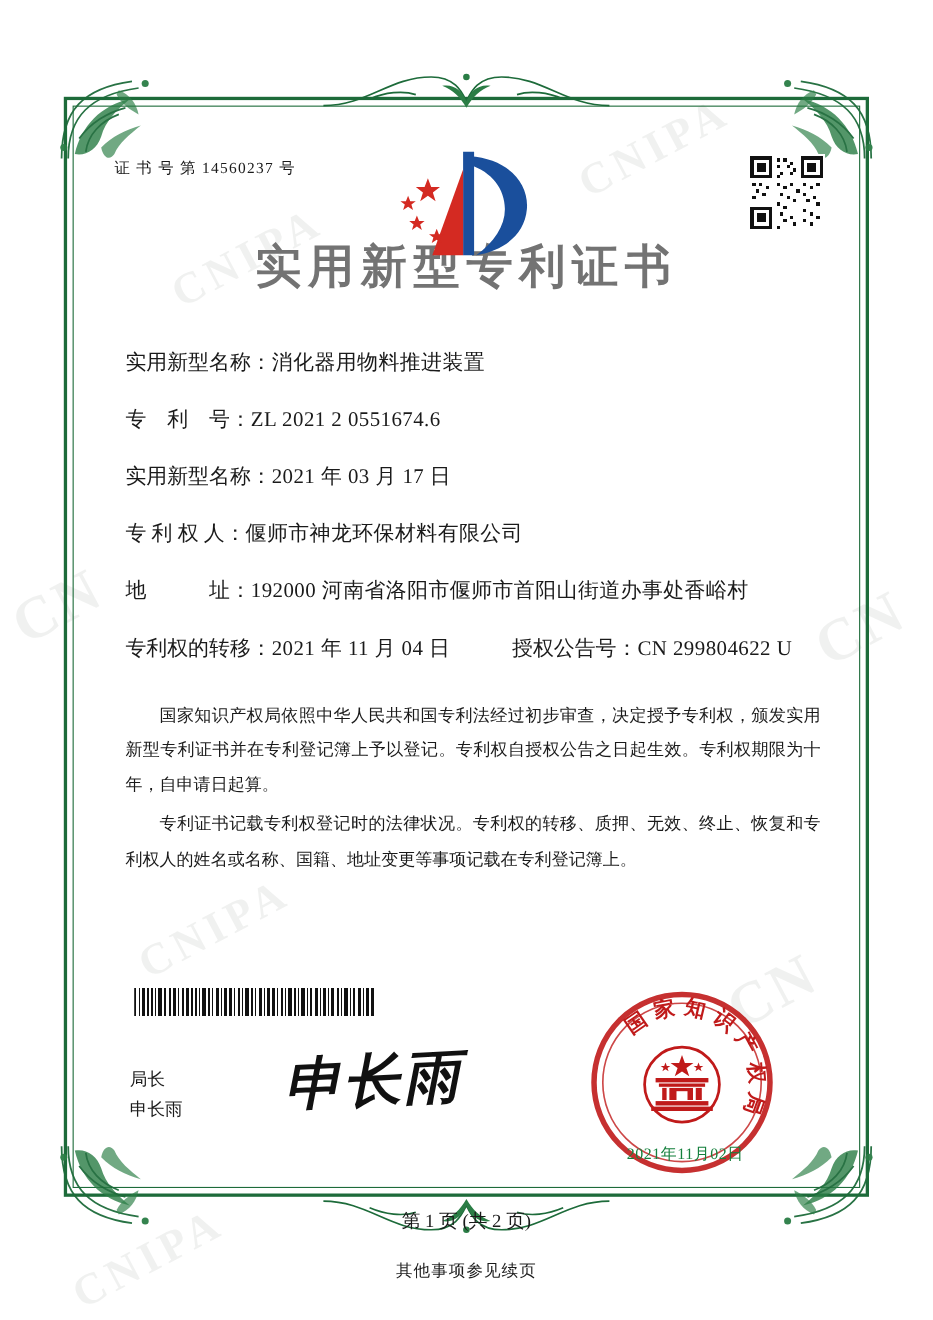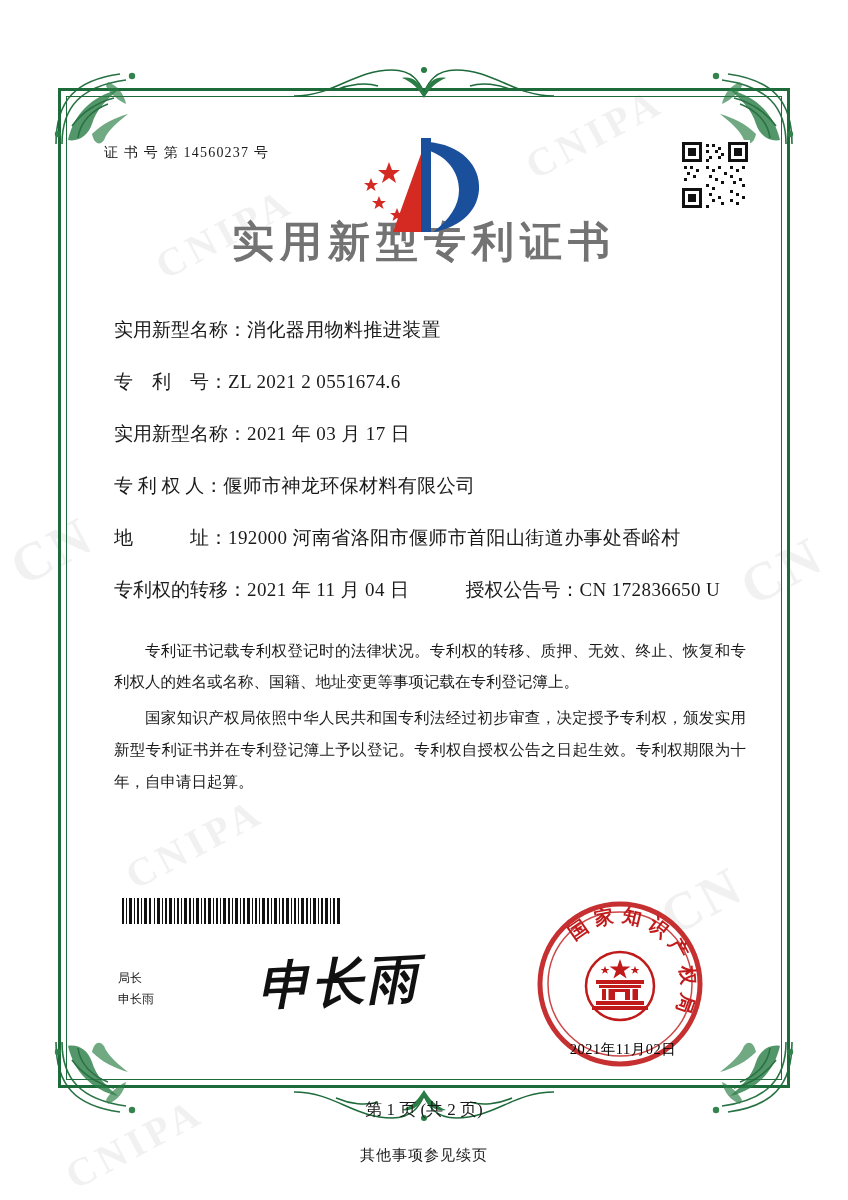--- a/index.html
+++ b/index.html
@@ -186,21 +186,21 @@
     z-index: 6;
   }
   .barcode svg { display:block; width:100%; height:100%; }
 
   
   .sign-block {
     position: absolute;
     left: 118px;
     top: 968px;
     z-index: 6;
-    font-size: 12px;
+    font-size: 16px;
     line-height: 1.75;
   }
   .sign-script {
     position: absolute;
     left: 258px;
     top: 948px;
     z-index: 6;
     font-family: "DejaVu Serif", serif;
     font-size: 52px;
     font-weight: bold;
@@ -218,21 +218,21 @@
     width: 172px;
     height: 172px;
     z-index: 8;
   }
   .seal svg { display:block; width:100%; height:100%; }
   .seal-date {
     position: absolute;
     right: 130px;
     top: 1040px;
     z-index: 9;
-    color: #000000;
+    color: #15803d;
     font-size: 14.5px;
     letter-spacing: 0.5px;
     width: 190px;
     text-align: center;
   }
 
   .page-no {
     position: absolute;
     left: 0;
     right: 0;
@@ -456,27 +456,27 @@
       </div>
       <div class="field-row">
         <span class="field-label">地　　　址：</span>
         <span class="field-value">192000 河南省洛阳市偃师市首阳山街道办事处香峪村</span>
       </div>
       <div class="field-row dual">
         <span class="field-label">专利权的转移：</span>
         <span class="field-value">2021 年 11 月 04 日</span>
         <span class="spacer-gap"></span>
         <span class="field-label">授权公告号：</span>
-        <span class="field-value">CN 172836650 U</span>
+        <span class="field-value">CN 299804622 U</span>
       </div>
     </div>
 
     <div class="paragraphs">
+      <p>国家知识产权局依照中华人民共和国专利法经过初步审查，决定授予专利权，颁发实用新型专利证书并在专利登记簿上予以登记。专利权自授权公告之日起生效。专利权期限为十年，自申请日起算。</p>
       <p>专利证书记载专利权登记时的法律状况。专利权的转移、质押、无效、终止、恢复和专利权人的姓名或名称、国籍、地址变更等事项记载在专利登记簿上。</p>
-      <p>国家知识产权局依照中华人民共和国专利法经过初步审查，决定授予专利权，颁发实用新型专利证书并在专利登记簿上予以登记。专利权自授权公告之日起生效。专利权期限为十年，自申请日起算。</p>
     </div>
   </div>
 
   <div class="barcode">
     <svg viewBox="0 0 218 26" shape-rendering="crispEdges">
       <g fill="#111">
         <rect x="0" y="0" width="2" height="26"></rect>
           <rect x="4" y="0" width="1" height="26"></rect>
         <rect x="7" y="0" width="3" height="26"></rect>
           <rect x="12" y="0" width="1" height="26"></rect>

